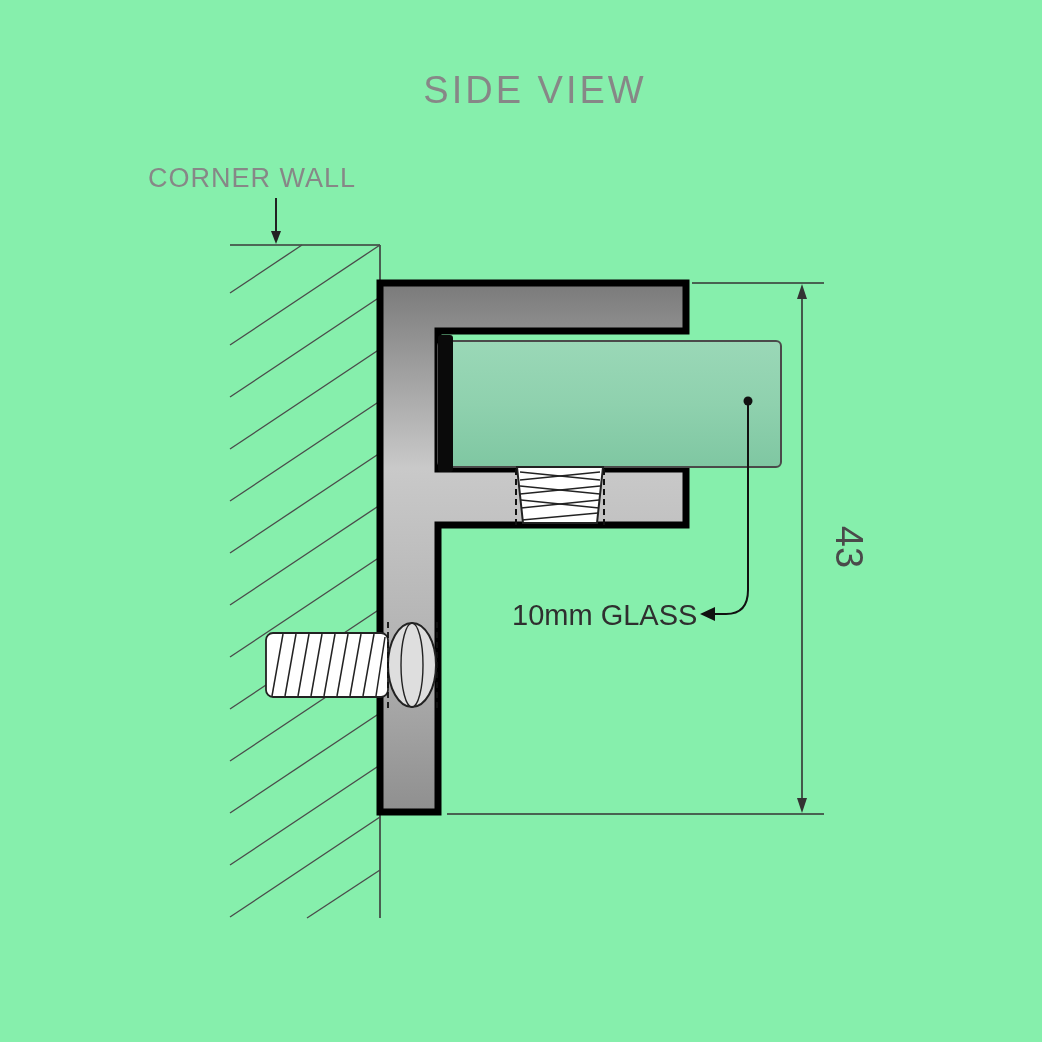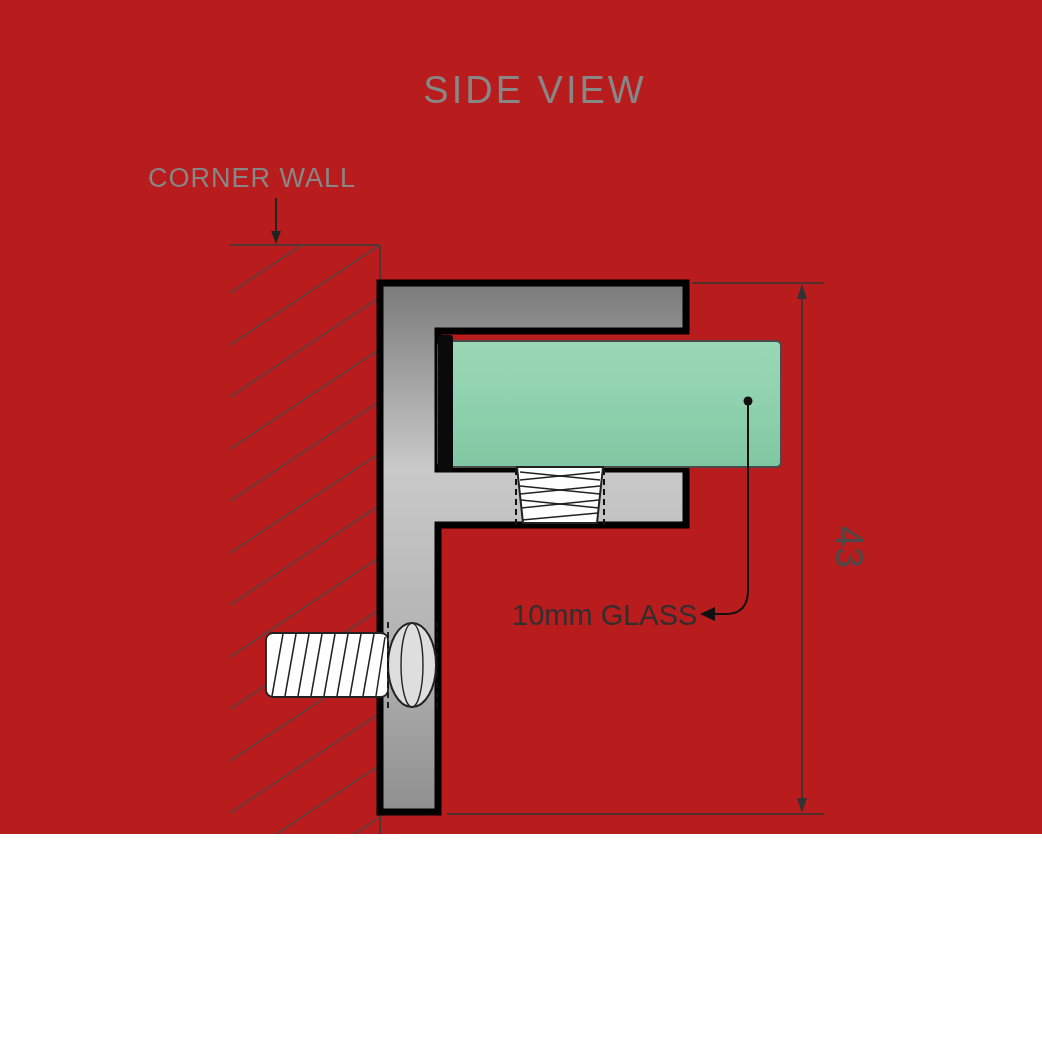--- a/index.html
+++ b/index.html
@@ -4,22 +4,22 @@
 <style>
   html, body {
     margin: 0;
     padding: 0;
     background: #ffffff;
     font-family: "Liberation Sans", sans-serif;
   }
   .canvas {
     position: relative;
     width: 1042px;
-    height: 834px;
-    background: #b91c1c;
+    height: 1042px;
+    background: #86efac;
     overflow: hidden;
   }
   svg { display: block; }
   text {
     font-family: "Liberation Sans", sans-serif;
   }
   .title-text {
     font-size: 38px;
     letter-spacing: 3px;
     fill: #878787;

